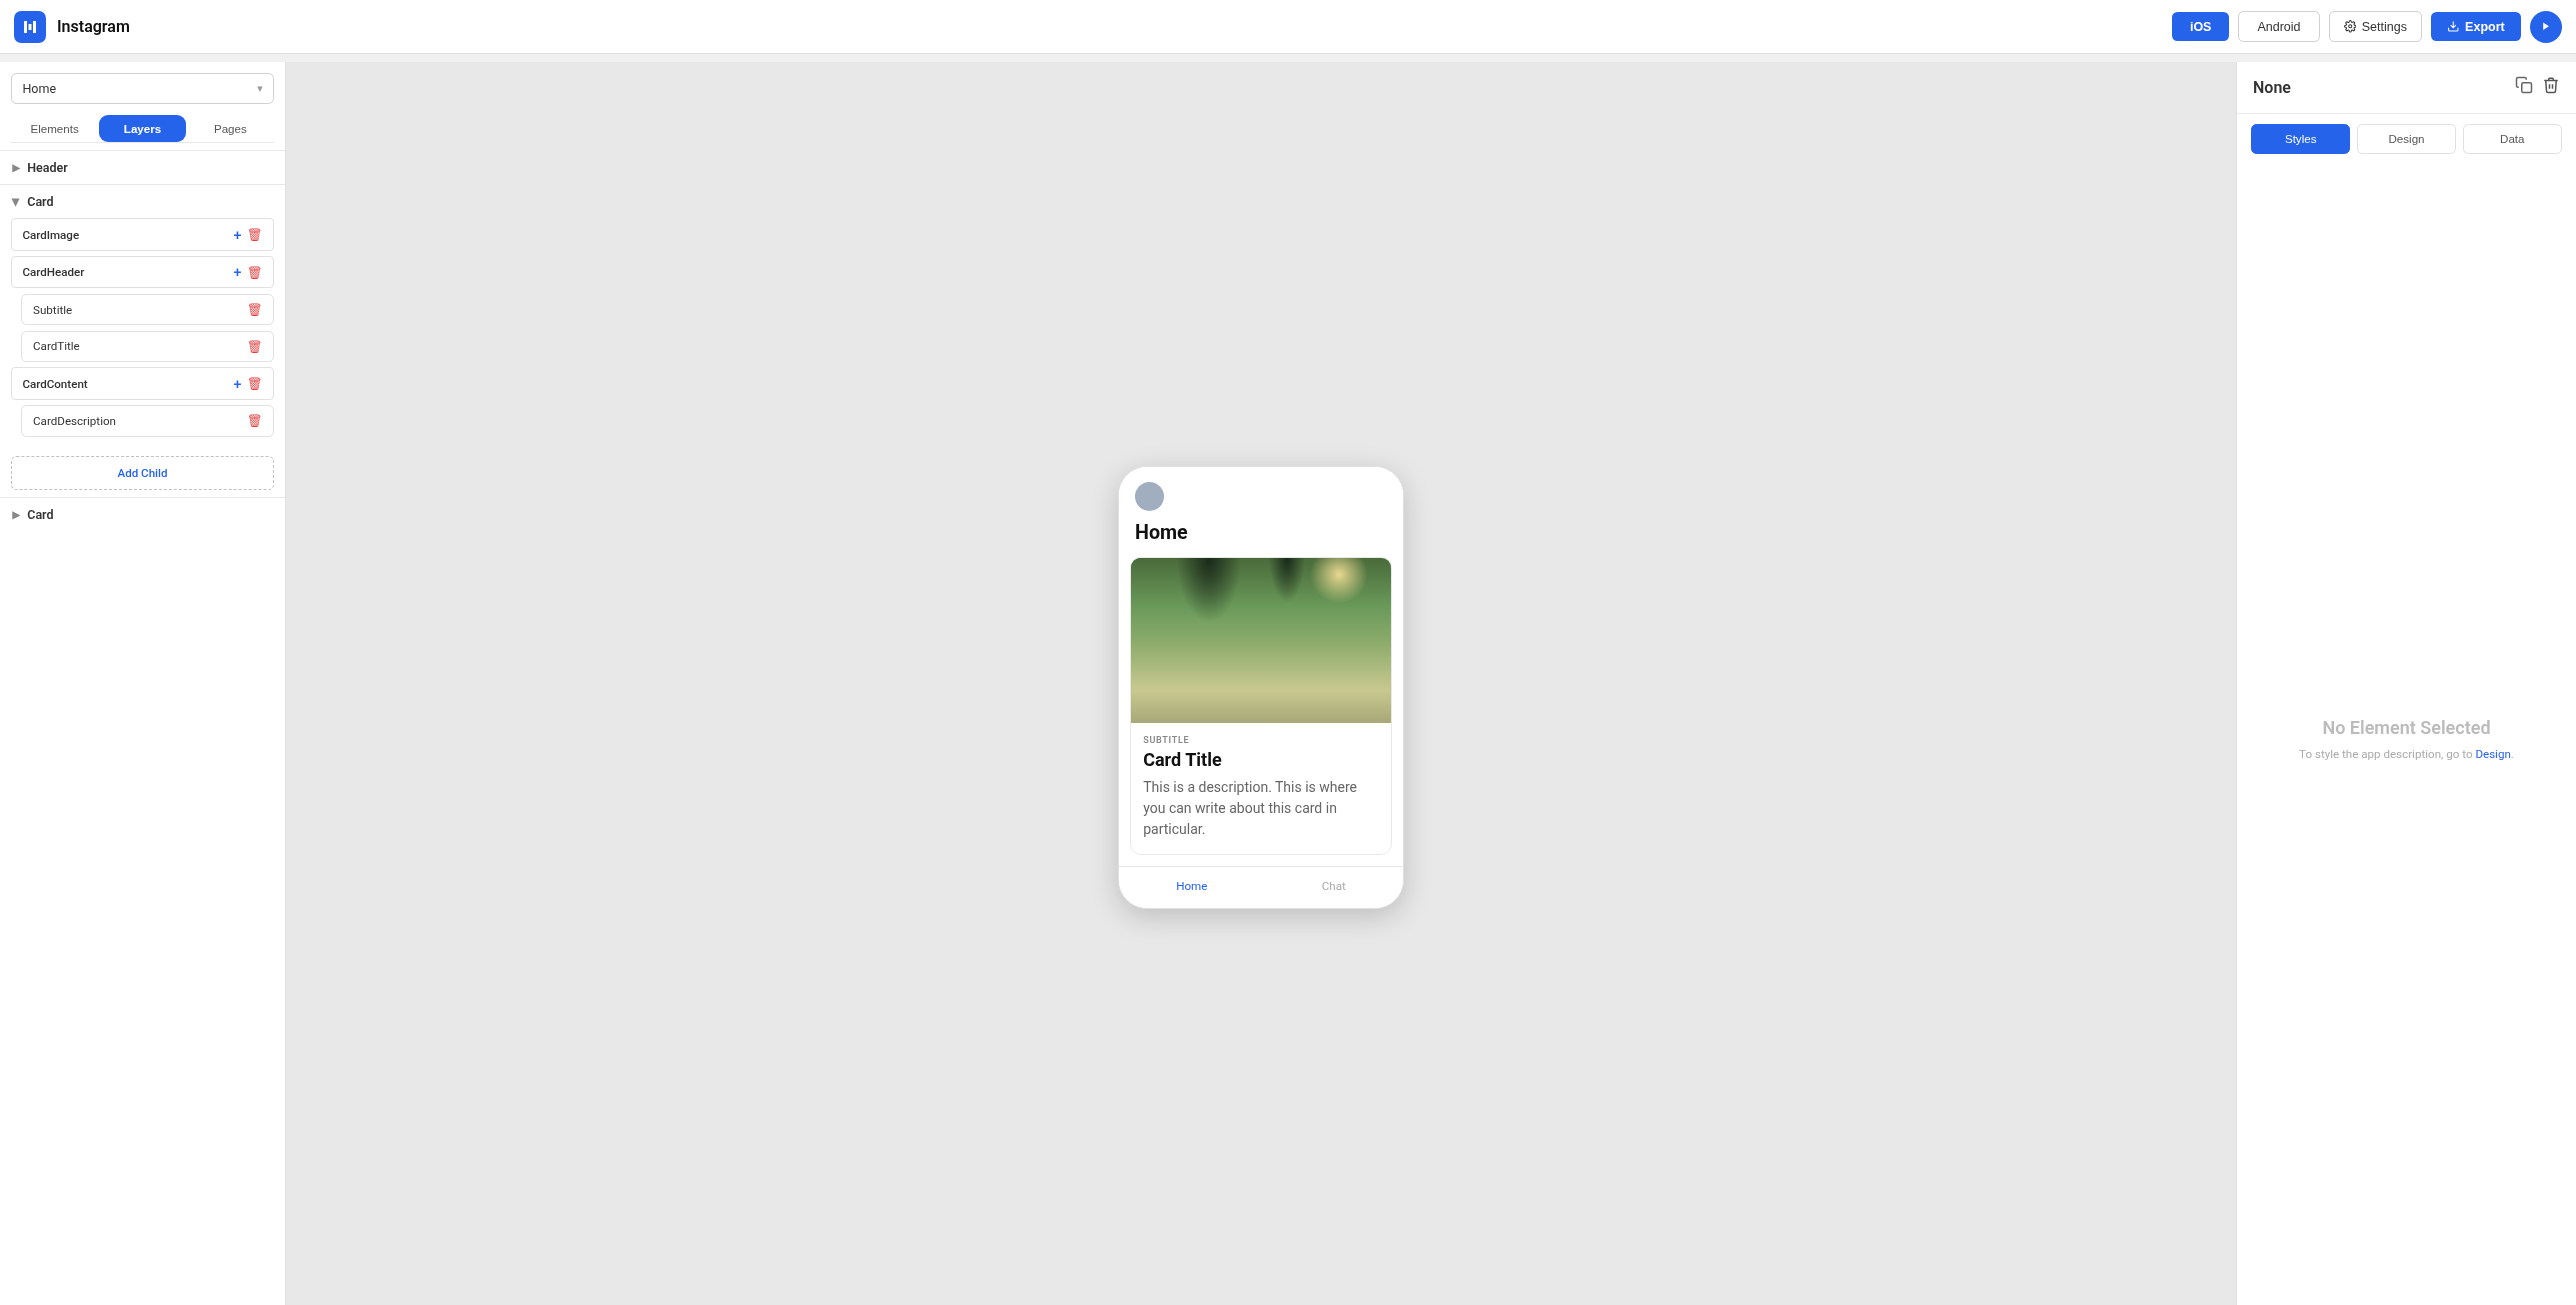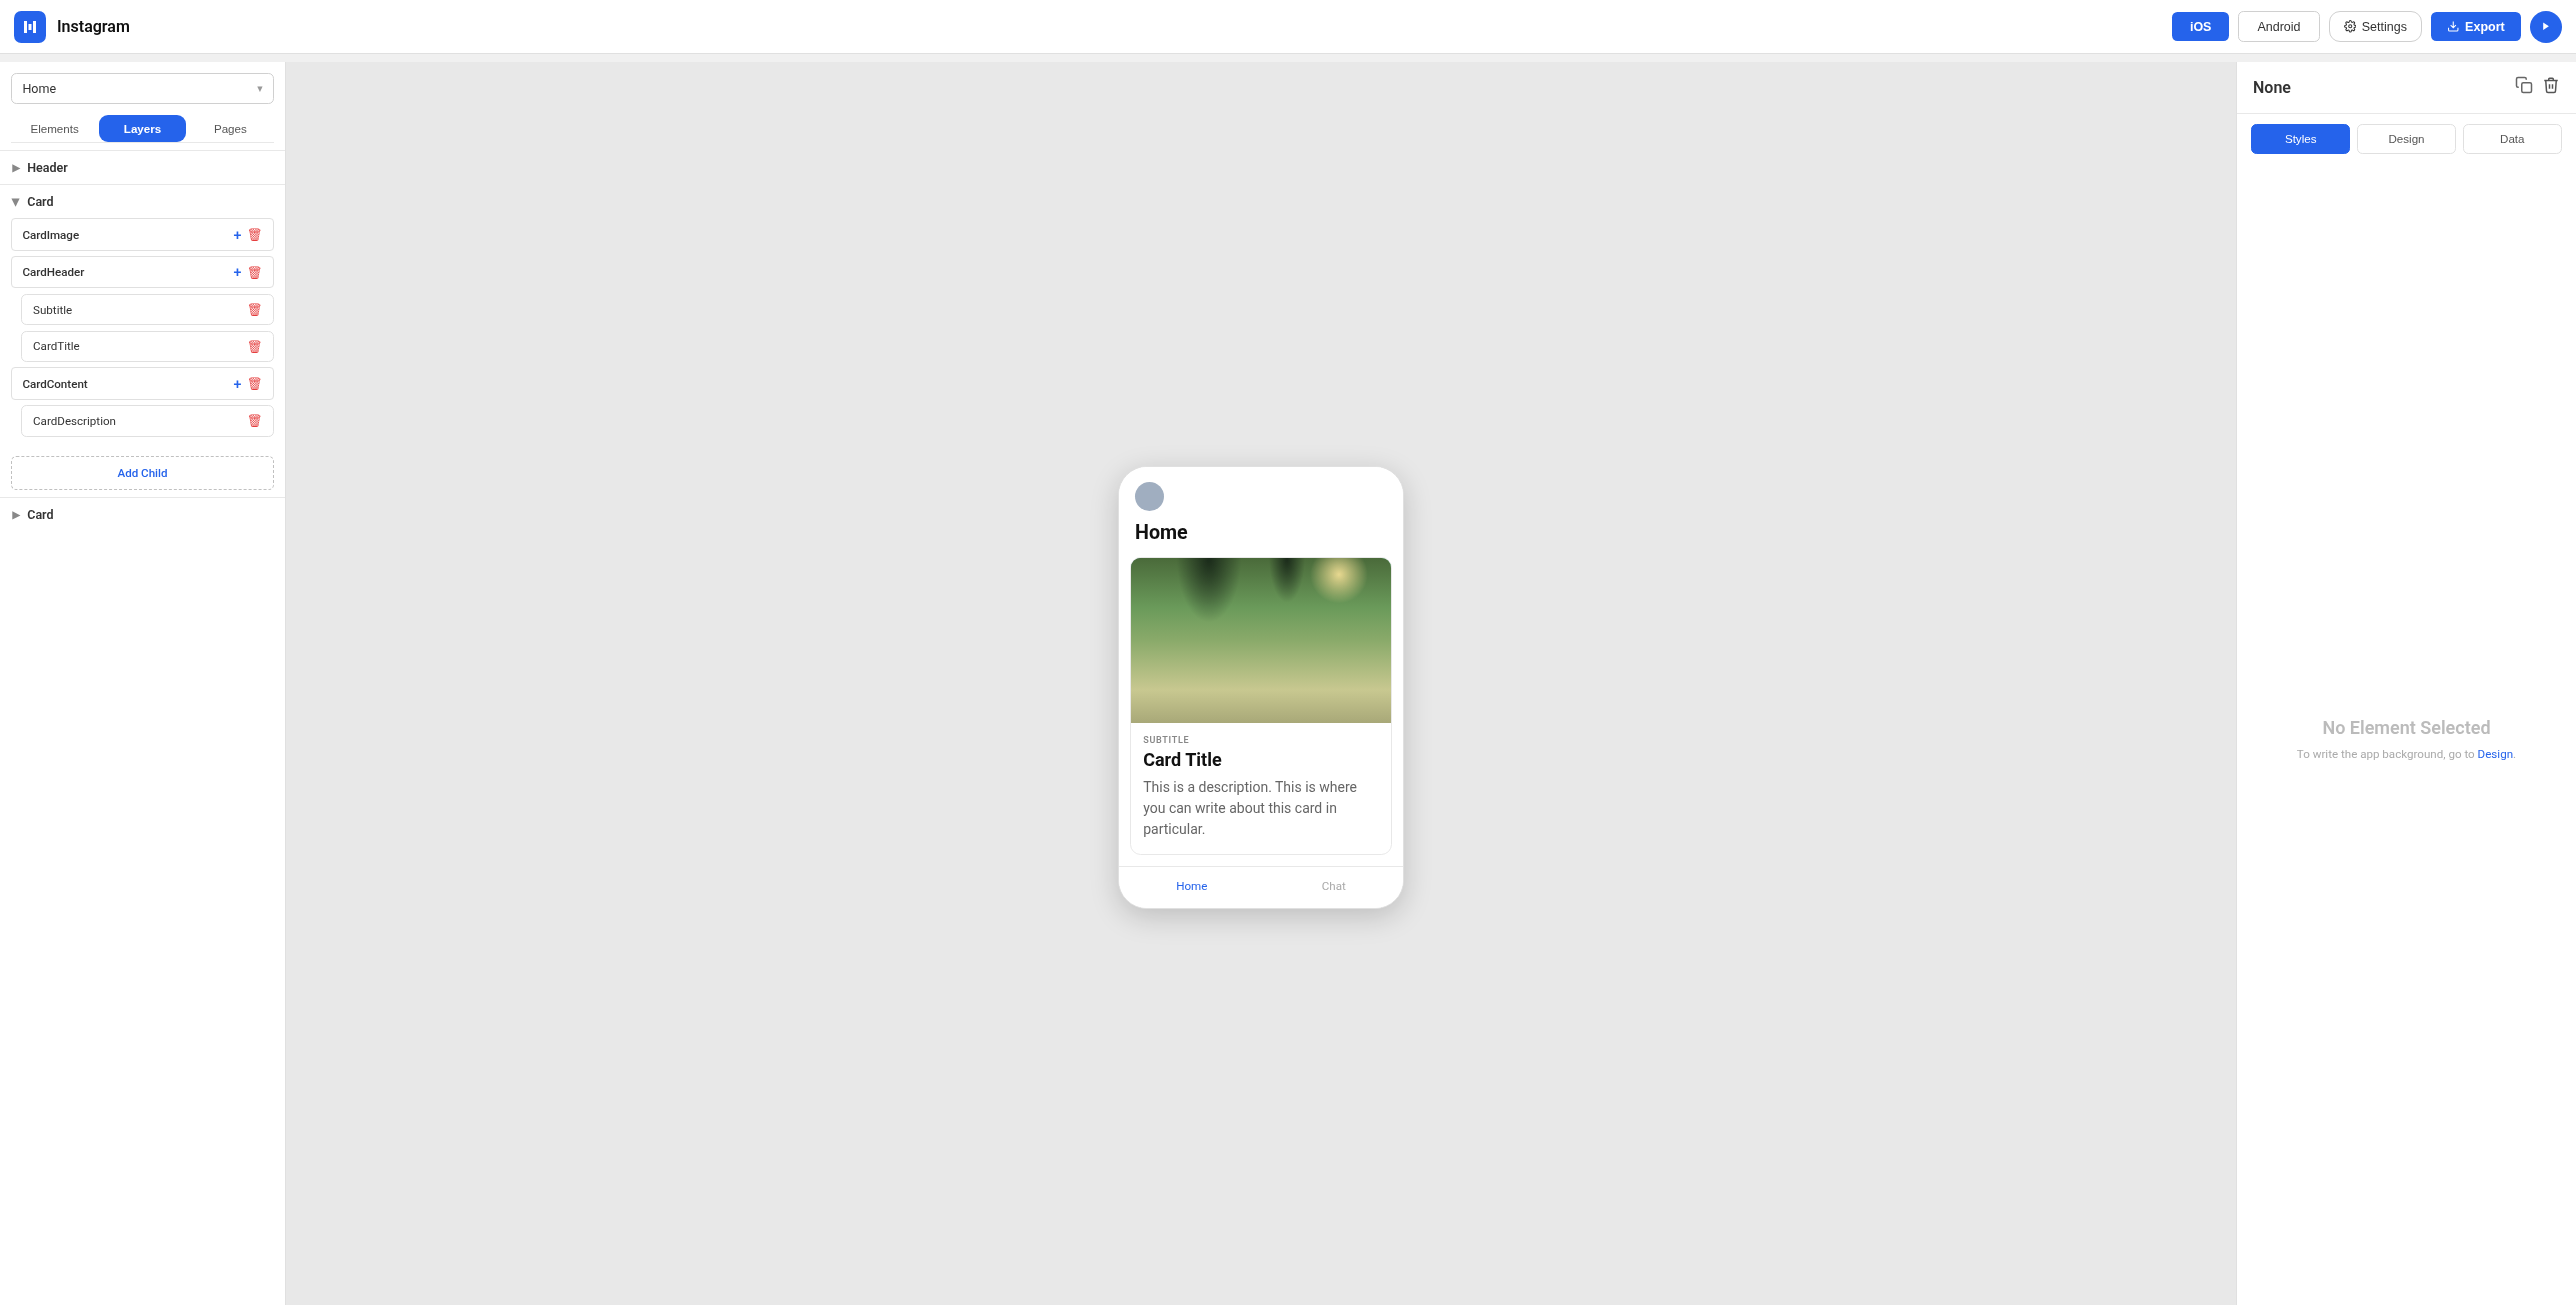--- a/index.html
+++ b/index.html
@@ -20,21 +20,21 @@
     .topbar-right { display: flex; align-items: center; gap: 9px; }
     .btn-ios {
       background: #2563eb; color: white; border: none; border-radius: 5.4px;
       padding: 7.2px 18px; font-size: 12.5px; font-weight: 600; cursor: pointer;
     }
     .btn-android {
       background: white; color: #333; border: 0.9px solid #d0d0d0; border-radius: 5.4px;
       padding: 7.2px 18px; font-size: 12.5px; font-weight: 500; cursor: pointer;
     }
     .btn-settings {
-      background: white; color: #333; border: 0.9px solid #d0d0d0; border-radius: 11px;
+      background: white; color: #333; border: 0.9px solid #d0d0d0; border-radius: 5px;
       padding: 7.2px 14.3px; font-size: 12.5px; font-weight: 500; cursor: pointer;
       display: flex; align-items: center; gap: 5.4px;
     }
     .btn-export {
       background: #2563eb; color: white; border: none; border-radius: 5.4px;
       padding: 7.2px 16px; font-size: 12.5px; font-weight: 600; cursor: pointer;
       display: flex; align-items: center; gap: 5.4px;
     }
     .btn-play {
       width: 32px; height: 32px; background: #2563eb; border: none; border-radius: 50%;
@@ -352,20 +352,20 @@
 
     <div class="right-tabs">
       <button class="right-tab active">Styles</button>
       <button class="right-tab">Design</button>
       <button class="right-tab">Data</button>
     </div>
 
     <div class="right-content">
       <div class="no-element-title">No Element Selected</div>
       <div class="no-element-desc">
-        <span>To write the app background, go to </span><a href="#">Design</a><span>.</span>
+        <span>To style the app description, go to </span><a href="#">Design</a><span>.</span>
       </div>
     </div>
 
   </div>
 
 </div>
 
 
 </body></html>

